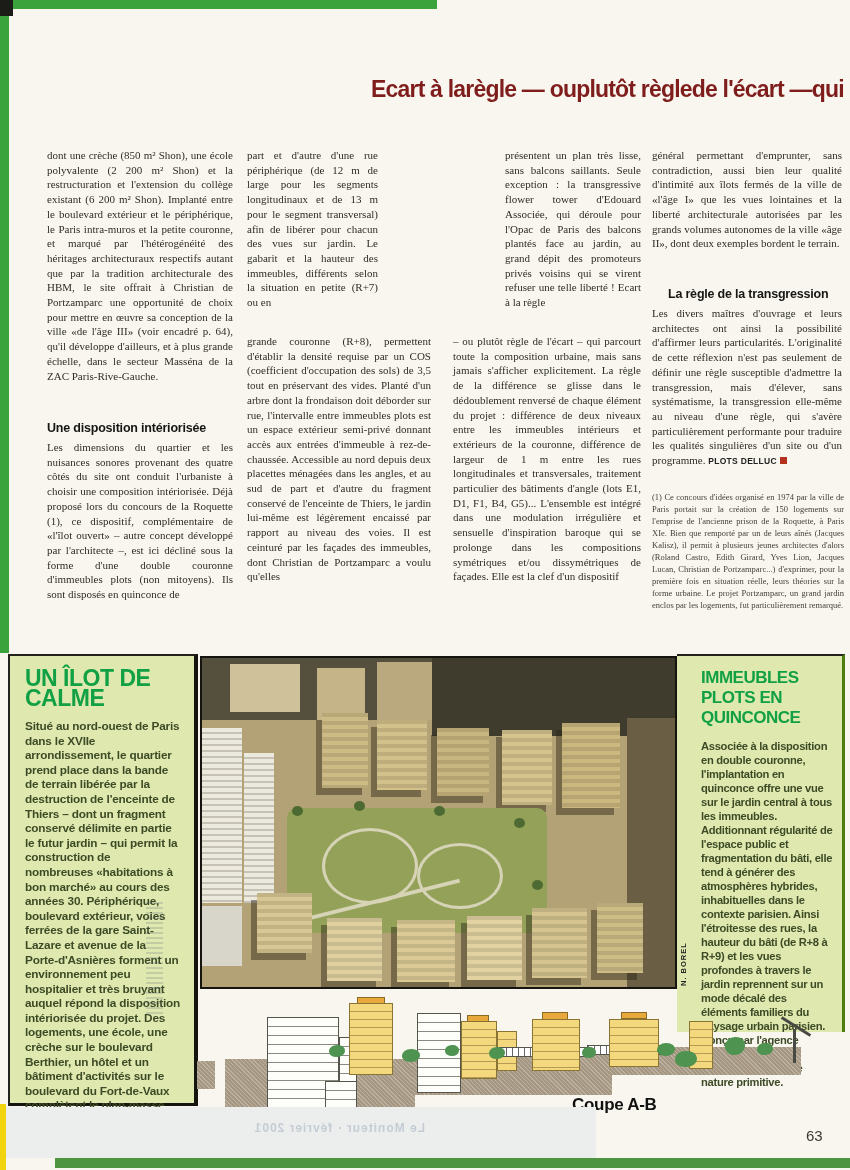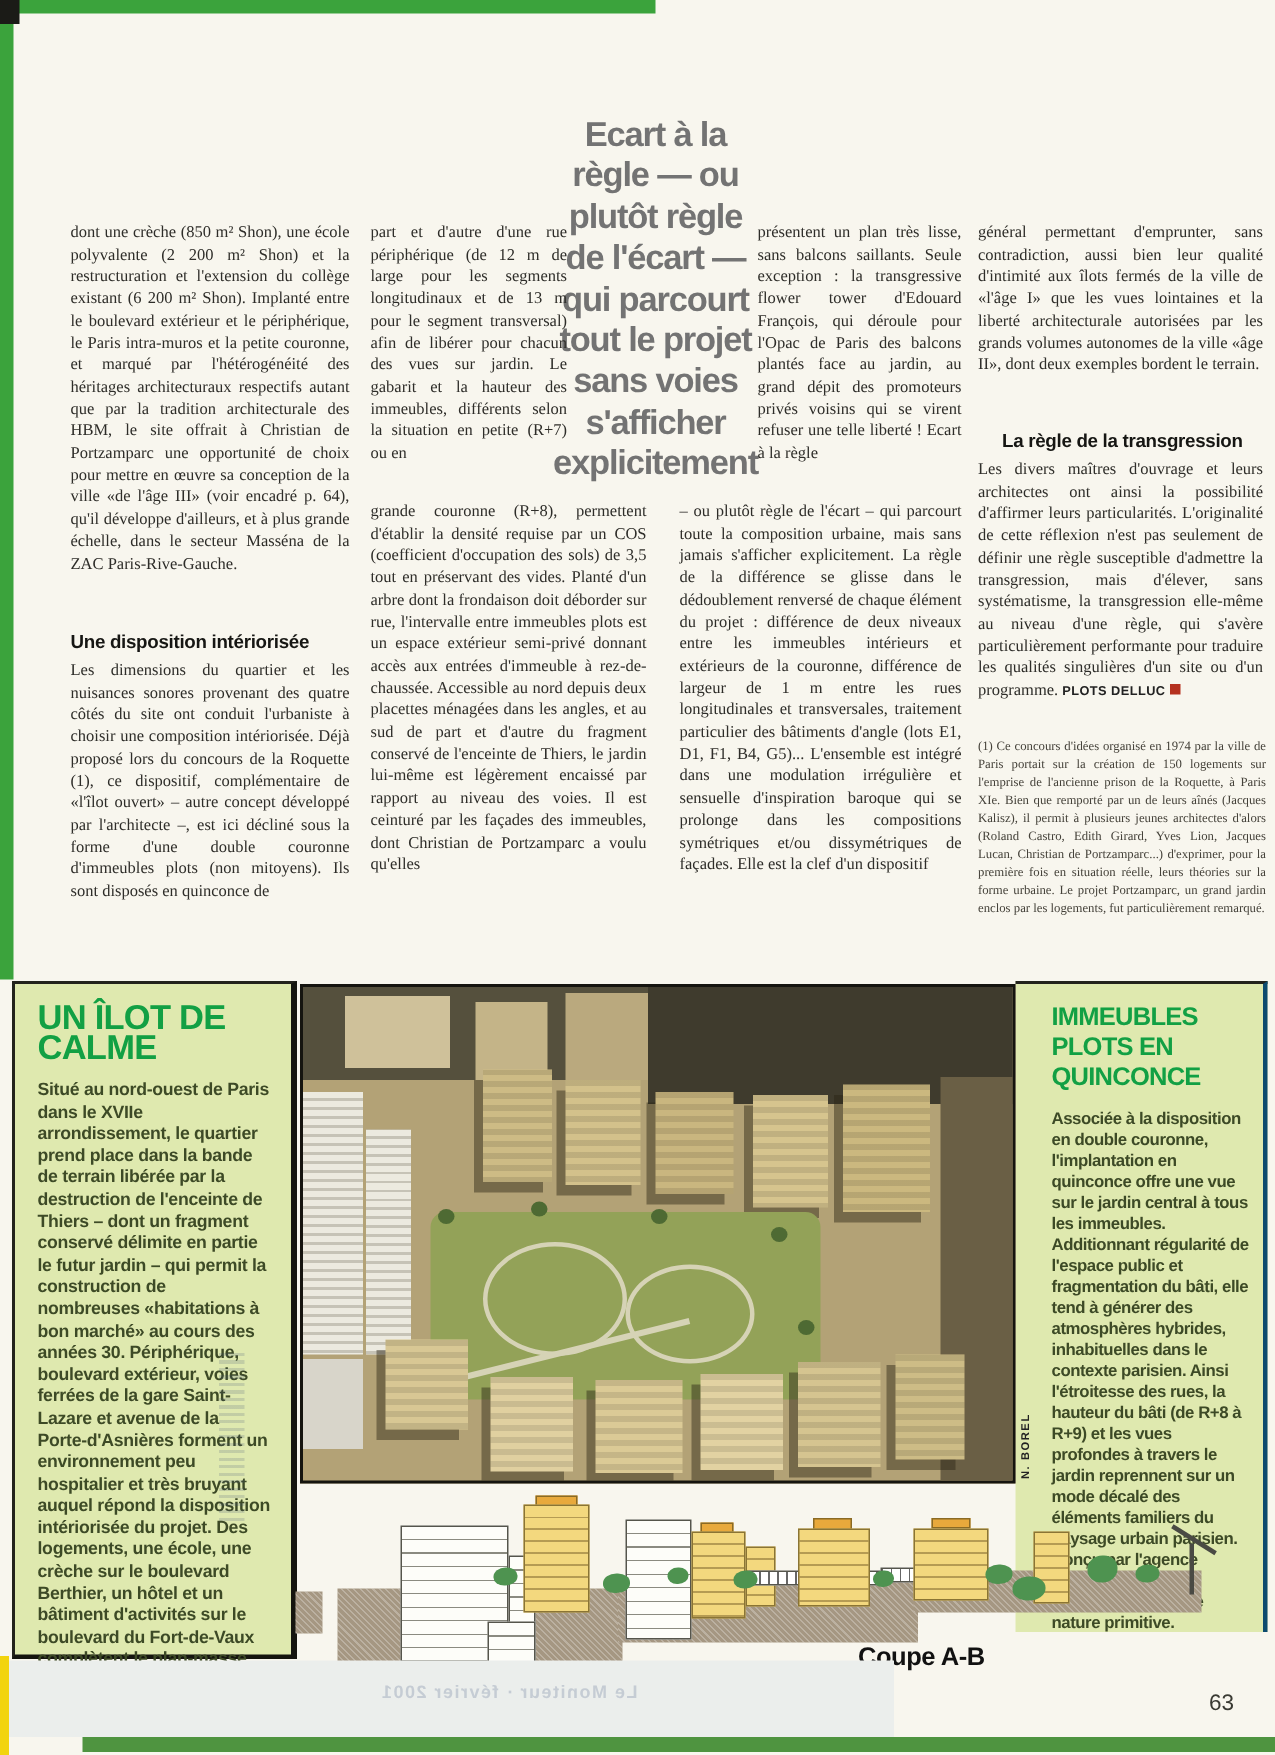--- a/index.html
+++ b/index.html
@@ -14,31 +14,31 @@
   .bottombar{left:55px;top:1158px;width:795px;height:10px;background:#4f9440;}
   
   .txt{font:11px/14.7px "Liberation Serif",serif;text-align:justify;color:#2e2d29;}
   .hsans{font-family:"Liberation Sans",sans-serif;font-weight:bold;font-size:12.5px;
          color:#161613;letter-spacing:-0.2px;}
   .fnote{font:8.5px/12px "Liberation Serif",serif;text-align:justify;color:#45423a;}
   .author{font-family:"Liberation Sans",sans-serif;font-weight:bold;font-size:8.5px;
           color:#222;letter-spacing:.3px;white-space:nowrap;}
   .redsq{display:inline-block;width:7px;height:7px;background:#b5311f;margin-left:3px;}
   
-  .quote{left:371px;top:76px;width:132px;display:flex;flex-direction:column;align-items:center;
+  .quote{left:371px;top:76px;width:132px;display:flex;flex-direction:row;align-items:center;
          font-family:"Liberation Sans",sans-serif;font-weight:bold;font-size:23px;
-         line-height:27.4px;letter-spacing:-0.8px;color:#737373;text-align:center;}
+         line-height:27.4px;letter-spacing:-0.8px;color:#7f1d1d;text-align:center;}
   .quote div{white-space:nowrap;}
   
   .panel{background:#dfe9af;box-sizing:border-box;}
   .panel-left{left:8px;top:654px;width:190px;height:452px;
               border:2px solid #23231c;border-right:4px solid #15150f;border-bottom:3px solid #15150f;
               padding:12px 14px 0 15px;}
-  .panel-right{left:677px;top:654px;width:168px;height:434px;
-               border-top:2px solid #23231c;border-right:3px solid #0c4a6e;
+  .panel-right{left:677px;top:654px;width:168px;height:378px;
+               border-top:2px solid #23231c;border-right:3px solid #4d7c0f;
                padding:12px 8px 0 24px;}
   .ptitle{font-family:"Liberation Sans",sans-serif;font-weight:bold;color:#12a044;
           letter-spacing:-0.5px;}
   .panel-left .ptitle{font-size:23px;line-height:20px;}
   .panel-right .ptitle{font-size:17px;line-height:20px;}
   .pbody{font-family:"Liberation Sans",sans-serif;font-weight:bold;color:#3d4a26;
          margin-top:11px;text-align:left;}
   .panel-left .pbody{font-size:11.8px;line-height:14.6px;letter-spacing:-0.2px;}
   .panel-right .pbody{font-size:11.2px;line-height:14px;letter-spacing:-0.3px;}
   
@@ -94,21 +94,21 @@
     <div>explicitement</div>
   </div>
 
 <div class="abs txt" style="left:47px;top:148px;width:186px;">dont une crèche (850 m² Shon), une école polyvalente (2 200 m² Shon) et la restructuration et l'extension du collège existant (6 200 m² Shon). Implanté entre le boulevard extérieur et le périphérique, le Paris intra-muros et la petite couronne, et marqué par l'hétérogénéité des héritages architecturaux respectifs autant que par la tradition architecturale des HBM, le site offrait à Christian de Portzamparc une opportunité de choix pour mettre en œuvre sa conception de la ville «de l'âge III» (voir encadré p. 64), qu'il développe d'ailleurs, et à plus grande échelle, dans le secteur Masséna de la ZAC Paris-Rive-Gauche.</div>
 <div class="abs hsans" style="left:47px;top:421px;width:186px;">Une disposition intériorisée</div>
 <div class="abs txt" style="left:47px;top:440px;width:186px;">Les dimensions du quartier et les nuisances sonores provenant des quatre côtés du site ont conduit l'urbaniste à choisir une composition intériorisée. Déjà proposé lors du concours de la Roquette (1), ce dispositif, complémentaire de «l'îlot ouvert» – autre concept développé par l'architecte –, est ici décliné sous la forme d'une double couronne d'immeubles plots (non mitoyens). Ils sont disposés en quinconce de</div>
 
 <div class="abs txt" style="left:247px;top:148px;width:131px;">part et d'autre d'une rue périphérique (de 12 m de large pour les segments longitudinaux et de 13 m pour le segment transversal) afin de libérer pour chacun des vues sur jardin. Le gabarit et la hauteur des immeubles, différents selon la situation en petite (R+7) ou en</div>
 <div class="abs txt" style="left:247px;top:334px;width:184px;">grande couronne (R+8), permettent d'établir la densité requise par un COS (coefficient d'occupation des sols) de 3,5 tout en préservant des vides. Planté d'un arbre dont la frondaison doit déborder sur rue, l'intervalle entre immeubles plots est un espace extérieur semi-privé donnant accès aux entrées d'immeuble à rez-de-chaussée. Accessible au nord depuis deux placettes ménagées dans les angles, et au sud de part et d'autre du fragment conservé de l'enceinte de Thiers, le jardin lui-même est légèrement encaissé par rapport au niveau des voies. Il est ceinturé par les façades des immeubles, dont Christian de Portzamparc a voulu qu'elles</div>
 
-<div class="abs txt" style="left:505px;top:148px;width:136px;">présentent un plan très lisse, sans balcons saillants. Seule exception : la transgressive flower tower d'Edouard François, qui déroule pour l'Opac de Paris des balcons plantés face au jardin, au grand dépit des promoteurs privés voisins qui se virent refuser une telle liberté ! Ecart à la règle</div>
+<div class="abs txt" style="left:505px;top:148px;width:136px;">présentent un plan très lisse, sans balcons saillants. Seule exception : la transgressive flower tower d'Edouard Associée, qui déroule pour l'Opac de Paris des balcons plantés face au jardin, au grand dépit des promoteurs privés voisins qui se virent refuser une telle liberté ! Ecart à la règle</div>
 <div class="abs txt" style="left:453px;top:334px;width:188px;">– ou plutôt règle de l'écart – qui parcourt toute la composition urbaine, mais sans jamais s'afficher explicitement. La règle de la différence se glisse dans le dédoublement renversé de chaque élément du projet : différence de deux niveaux entre les immeubles intérieurs et extérieurs de la couronne, différence de largeur de 1 m entre les rues longitudinales et transversales, traitement particulier des bâtiments d'angle (lots E1, D1, F1, B4, G5)... L'ensemble est intégré dans une modulation irrégulière et sensuelle d'inspiration baroque qui se prolonge dans les compositions symétriques et/ou dissymétriques de façades. Elle est la clef d'un dispositif</div>
 
 <div class="abs txt" style="left:652px;top:148px;width:190px;">général permettant d'emprunter, sans contradiction, aussi bien leur qualité d'intimité aux îlots fermés de la ville de «l'âge I» que les vues lointaines et la liberté architecturale autorisées par les grands volumes autonomes de la ville «âge II», dont deux exemples bordent le terrain.</div>
 <div class="abs hsans" style="left:652px;top:287px;width:190px;padding-left:16px;">La règle de la transgression</div>
 <div class="abs txt" style="left:652px;top:306px;width:190px;">
   <span>Les divers maîtres d'ouvrage et leurs architectes ont ainsi la possibilité d'affirmer leurs particularités. L'originalité de cette réflexion n'est pas seulement de définir une règle susceptible d'admettre la transgression, mais d'élever, sans systématisme, la transgression elle-même au niveau d'une règle, qui s'avère particulièrement performante pour traduire les qualités singulières d'un site ou d'un programme.</span>
   <span class="author">PLOTS DELLUC</span><span class="redsq"></span>
 </div>
 <div class="abs fnote" style="left:652px;top:491px;width:192px;">(1) Ce concours d'idées organisé en 1974 par la ville de Paris portait sur la création de 150 logements sur l'emprise de l'ancienne prison de la Roquette, à Paris XIe. Bien que remporté par un de leurs aînés (Jacques Kalisz), il permit à plusieurs jeunes architectes d'alors (Roland Castro, Edith Girard, Yves Lion, Jacques Lucan, Christian de Portzamparc...) d'exprimer, pour la première fois en situation réelle, leurs théories sur la forme urbaine. Le projet Portzamparc, un grand jardin enclos par les logements, fut particulièrement remarqué.</div>
 

